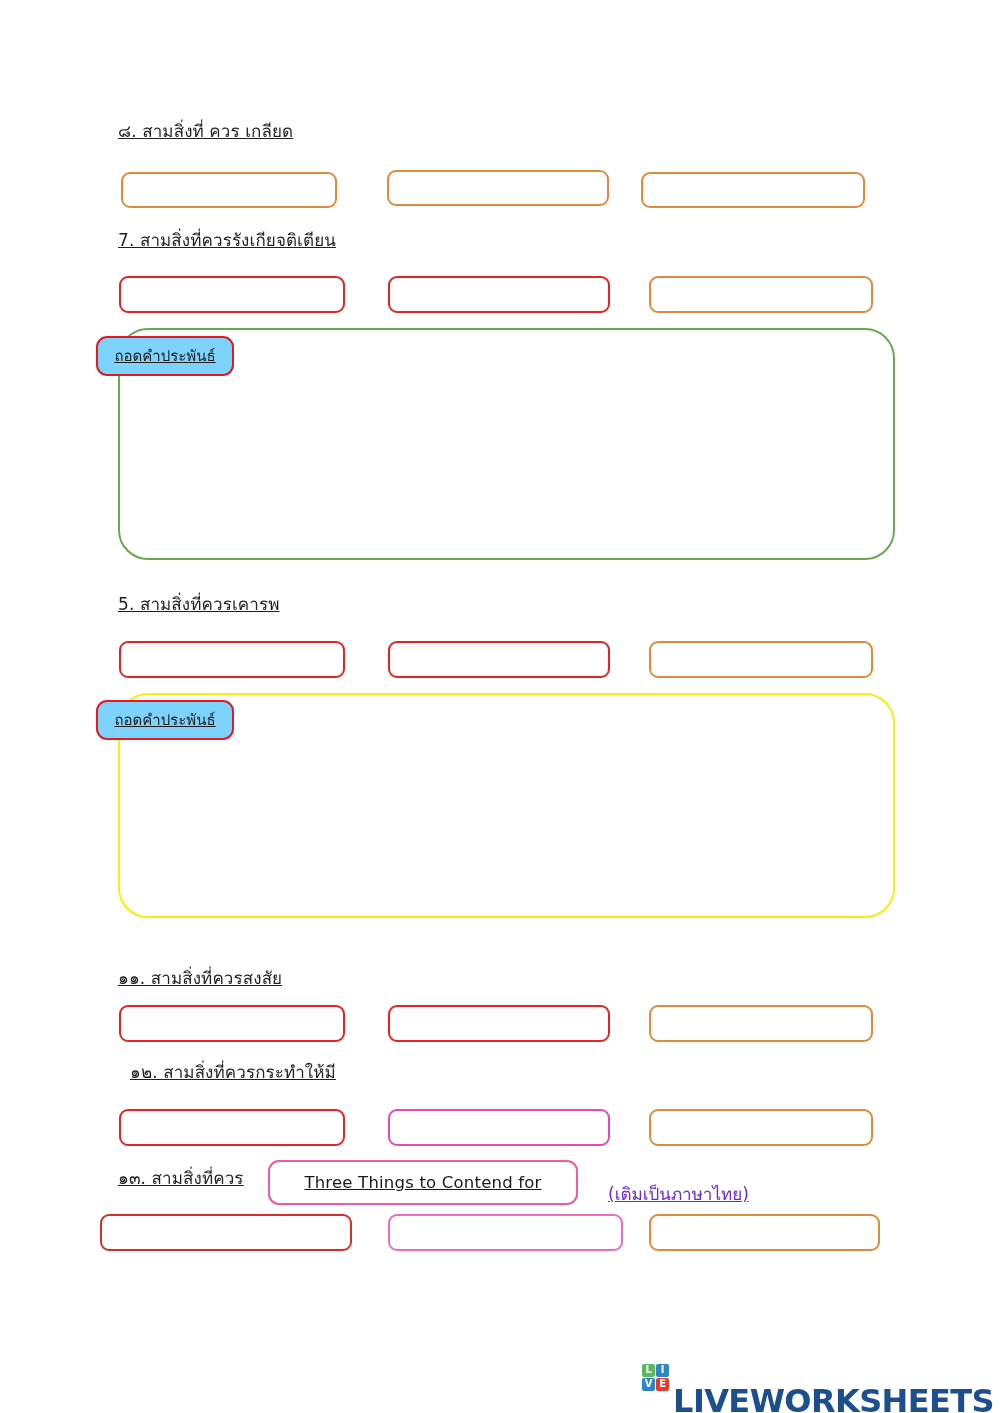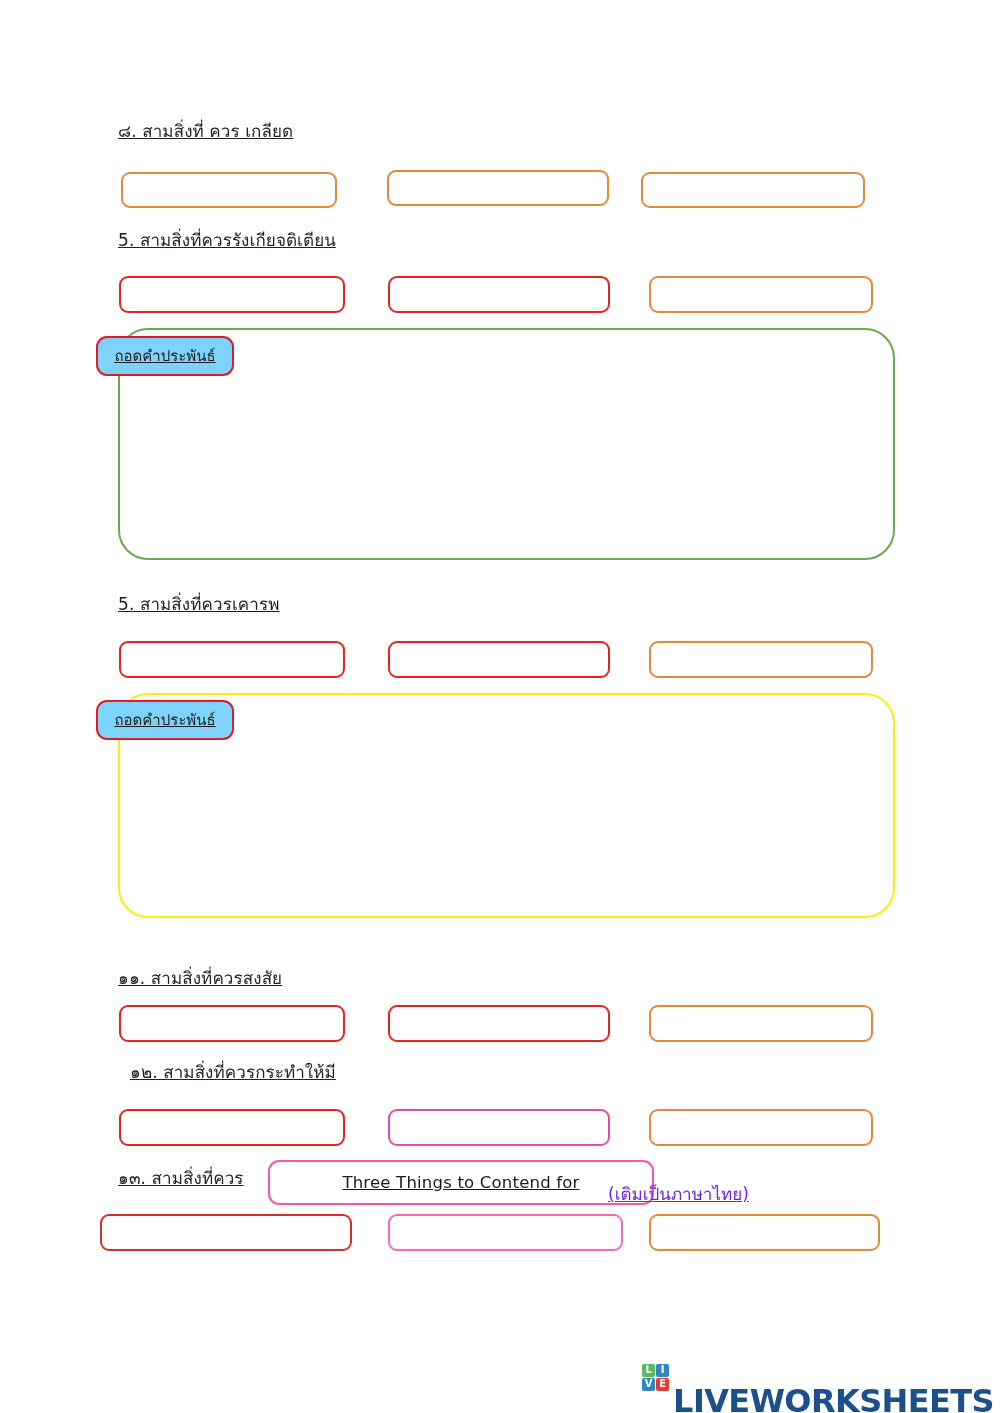--- a/index.html
+++ b/index.html
@@ -125,21 +125,21 @@
 </head>
 <body>
 
 <div class="page">
 
   <div class="abs q-label" style="left:118px; top:121px;">๘. สามสิ่งที่ ควร เกลียด</div>
   <div class="abs ansbox" style="left:121px; top:172px; width:216px; height:36px; border-color:#e08a3c;"></div>
   <div class="abs ansbox" style="left:387px; top:170px; width:222px; height:36px; border-color:#e08a3c;"></div>
   <div class="abs ansbox" style="left:641px; top:172px; width:224px; height:36px; border-color:#e08a3c;"></div>
 
-  <div class="abs q-label" style="left:118px; top:230px;">5. สามสิ่งที่ควรรังเกียจติเตียน</div>
+  <div class="abs q-label" style="left:118px; top:230px;">7. สามสิ่งที่ควรรังเกียจติเตียน</div>
   <div class="abs ansbox" style="left:119px; top:276px; width:226px; height:37px; border-color:#e52421;"></div>
   <div class="abs ansbox" style="left:388px; top:276px; width:222px; height:37px; border-color:#e52421;"></div>
   <div class="abs ansbox" style="left:649px; top:276px; width:224px; height:37px; border-color:#e08a3c;"></div>
 
   <div class="abs bigbox" style="left:118px; top:328px; width:777px; height:232px; border-color:#6aa84f;"></div>
   <div class="abs tag" style="left:96px; top:336px; width:138px; height:40px;">
     <span>ถอดคำประพันธ์</span>
   </div>
 
   <div class="abs q-label" style="left:118px; top:594px;">5. สามสิ่งที่ควรเคารพ</div>
@@ -156,21 +156,21 @@
   <div class="abs ansbox" style="left:119px; top:1005px; width:226px; height:37px; border-color:#e52421;"></div>
   <div class="abs ansbox" style="left:388px; top:1005px; width:222px; height:37px; border-color:#e52421;"></div>
   <div class="abs ansbox" style="left:649px; top:1005px; width:224px; height:37px; border-color:#e08a3c;"></div>
 
   <div class="abs q-label" style="left:130px; top:1062px;">๑๒. สามสิ่งที่ควรกระทำให้มี</div>
   <div class="abs ansbox" style="left:119px; top:1109px; width:226px; height:37px; border-color:#e52421;"></div>
   <div class="abs ansbox" style="left:388px; top:1109px; width:222px; height:37px; border-color:#e04cb0;"></div>
   <div class="abs ansbox" style="left:649px; top:1109px; width:224px; height:37px; border-color:#e08a3c;"></div>
 
   <div class="abs q-label" style="left:118px; top:1168px;">๑๓. สามสิ่งที่ควร</div>
-  <div class="abs inline-en" style="left:268px; top:1160px; width:386px; height:45px;">
+  <div class="abs inline-en" style="left:268px; top:1160px; width:310px; height:45px;">
     <span>Three Things  to Contend  for</span>
   </div>
   <div class="abs note" style="left:608px; top:1168px;">(เติมเป็นภาษาไทย)</div>
 
   <div class="abs ansbox" style="left:100px; top:1214px; width:252px; height:37px; border-color:#d33127;"></div>
   <div class="abs ansbox" style="left:388px; top:1214px; width:235px; height:37px; border-color:#f06bbd;"></div>
   <div class="abs ansbox" style="left:649px; top:1214px; width:231px; height:37px; border-color:#e08a3c;"></div>
 
   <div class="footer">
     <div class="lw-logo">

